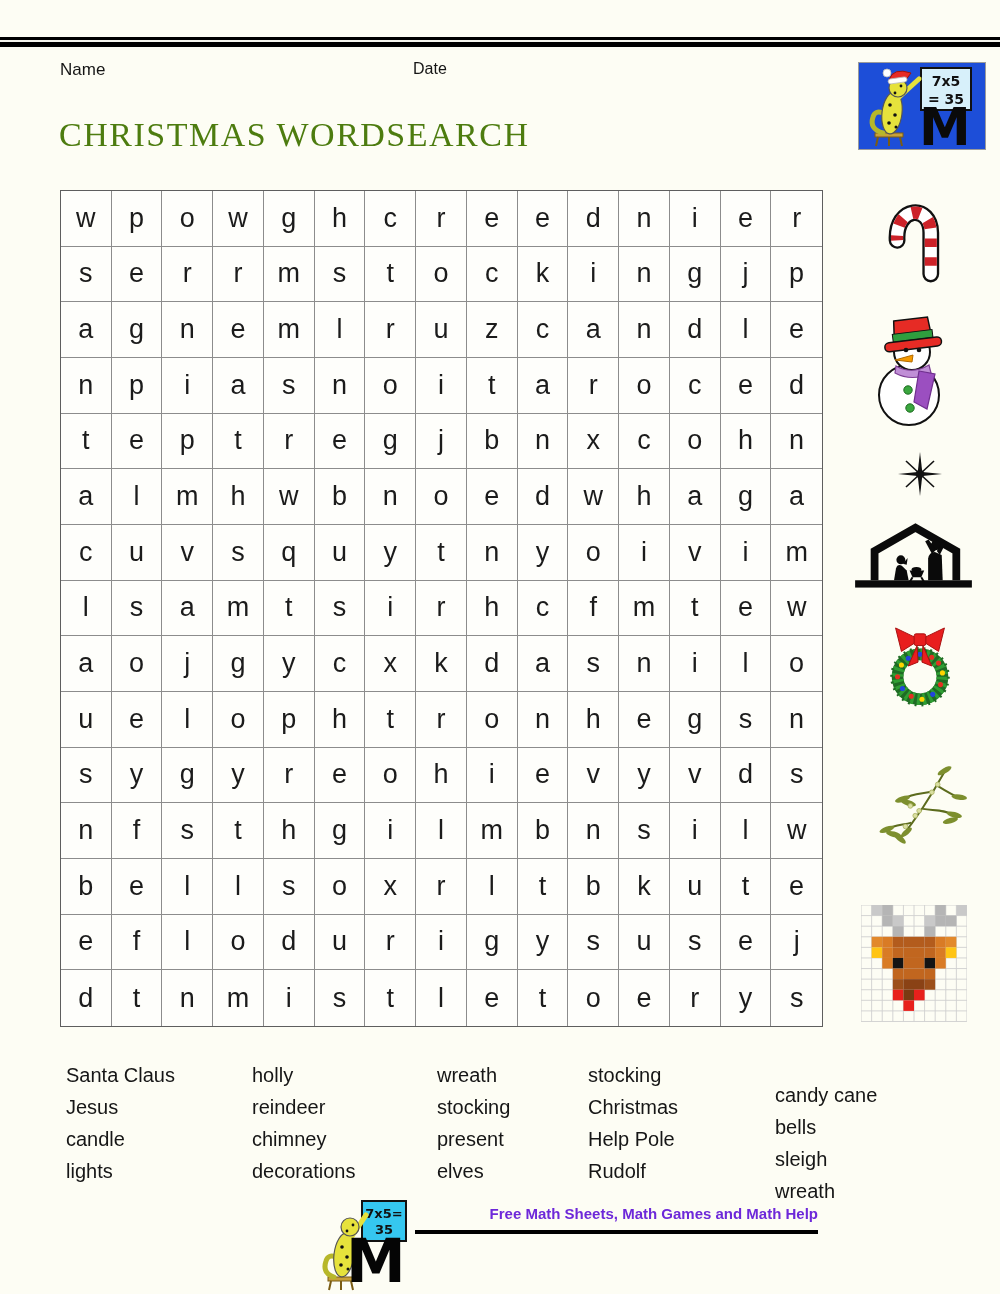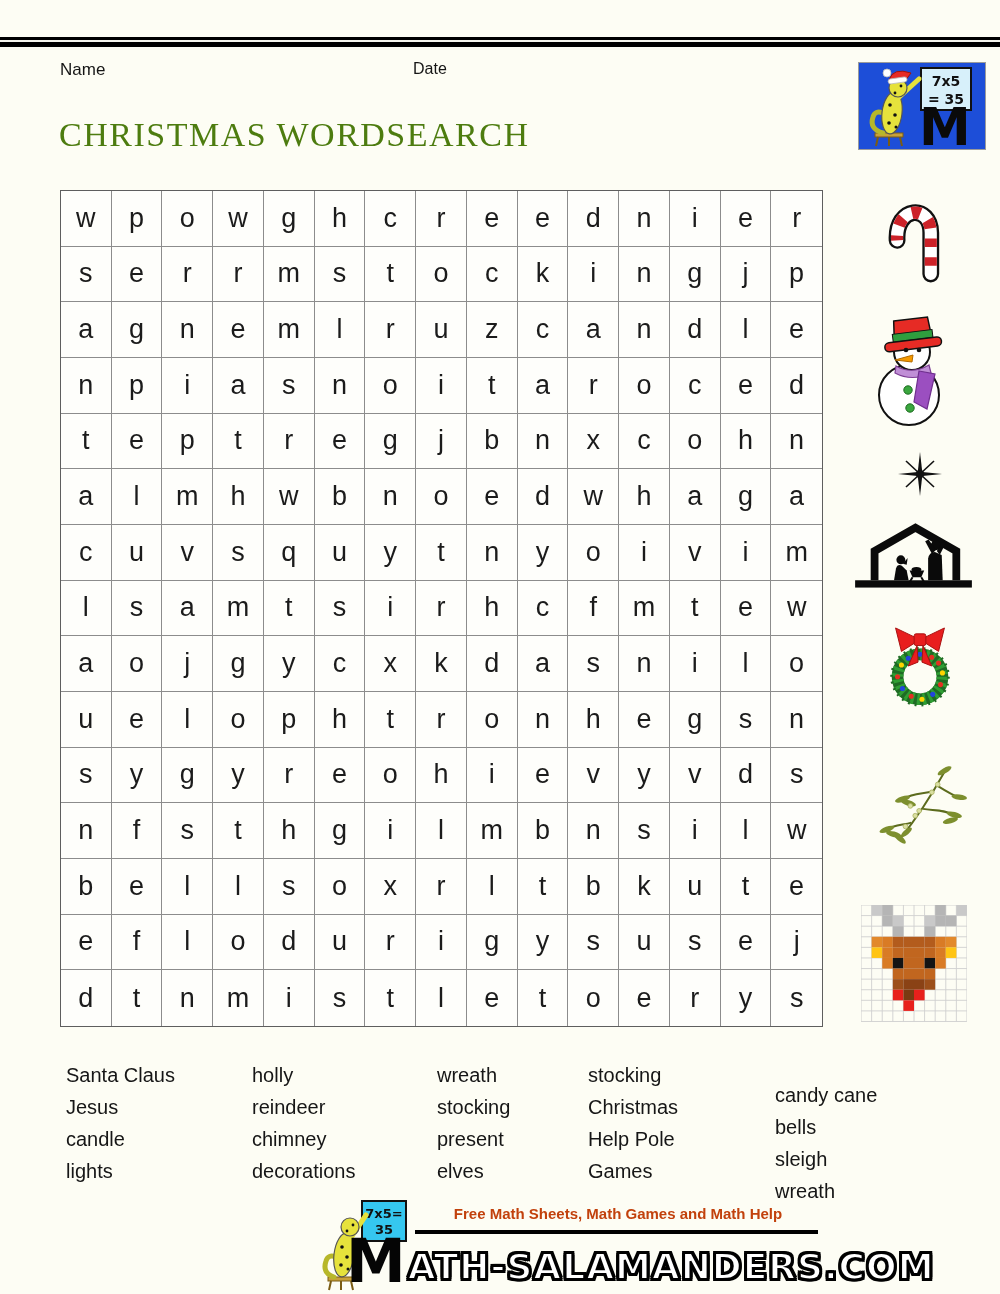--- a/index.html
+++ b/index.html
@@ -40,21 +40,21 @@
   .word-list { position:absolute; left:0; top:1059px; width:1000px; height:140px; }
   .word-col { position:absolute; top:0; font-size:20px; color:#161616; }
   .word { line-height:32px; white-space:nowrap; }
   .word-col-0 { left:66px; }
   .word-col-1 { left:252px; }
   .word-col-2 { left:437px; }
   .word-col-3 { left:588px; }
   .word-col-4 { left:775px;margin-top:20px; }
 
   .footer-tagline { position:absolute; left:418px; top:1205px; width:400px;
-    text-align:center; font-size:15px; font-weight:bold; color:#c2410c; }
+    text-align:right; font-size:15px; font-weight:bold; color:#6d28d9; }
   .footer-rule { position:absolute; left:415px; top:1230px; width:403px; height:3.5px; background:#000; }
   .footer-sal { position:absolute; left:320px; top:1197px; }
   .brand { position:absolute; left:346px; top:1226px; height:64px;
     display:flex; align-items:flex-end; }
   .brand-m { font-family:"DejaVu Sans", sans-serif; font-weight:bold; font-size:60px;
     line-height:0.95; color:#050505; }
   .brand-rest { font-family:"DejaVu Sans", sans-serif; font-weight:bold; font-size:36px;
     line-height:1.1; letter-spacing:1px; color:#ffffff; margin:0 0 3px 2px;
     -webkit-text-stroke:2px #000;
     text-shadow:-2px -2px 0 #000, 2px -2px 0 #000, -2px 2px 0 #000, 2px 2px 0 #000,
@@ -536,21 +536,21 @@
       <div class="word-col word-col-2">
         <div class="word">wreath</div>
         <div class="word">stocking</div>
         <div class="word">present</div>
         <div class="word">elves</div>
       </div>
       <div class="word-col word-col-3">
         <div class="word">stocking</div>
         <div class="word">Christmas</div>
         <div class="word">Help Pole</div>
-        <div class="word">Games</div>
+        <div class="word">Rudolf</div>
       </div>
       <div class="word-col word-col-4">
         <div class="word">candy cane</div>
         <div class="word">bells</div>
         <div class="word">sleigh</div>
         <div class="word">wreath</div>
       </div>
     </div>
 
   <div class="footer-tagline">Free Math Sheets, Math Games and Math Help</div>
@@ -578,16 +578,15 @@
 
     <circle cx="22" cy="50" r="1.8" fill="#111"></circle>
     <circle cx="27" cy="60" r="1.8" fill="#111"></circle>
     <circle cx="21" cy="68" r="1.8" fill="#111"></circle>
     <circle cx="28" cy="72" r="1.5" fill="#111"></circle>
     <circle cx="27" cy="34" r="1.4" fill="#111"></circle>
   </svg>
 
   <div class="brand">
     <span class="brand-m">M</span>
-    <span class="brand-rest">ATH-SALAMANDERS.COM</span>
   </div>
 
 </div>
 
 </body></html>

